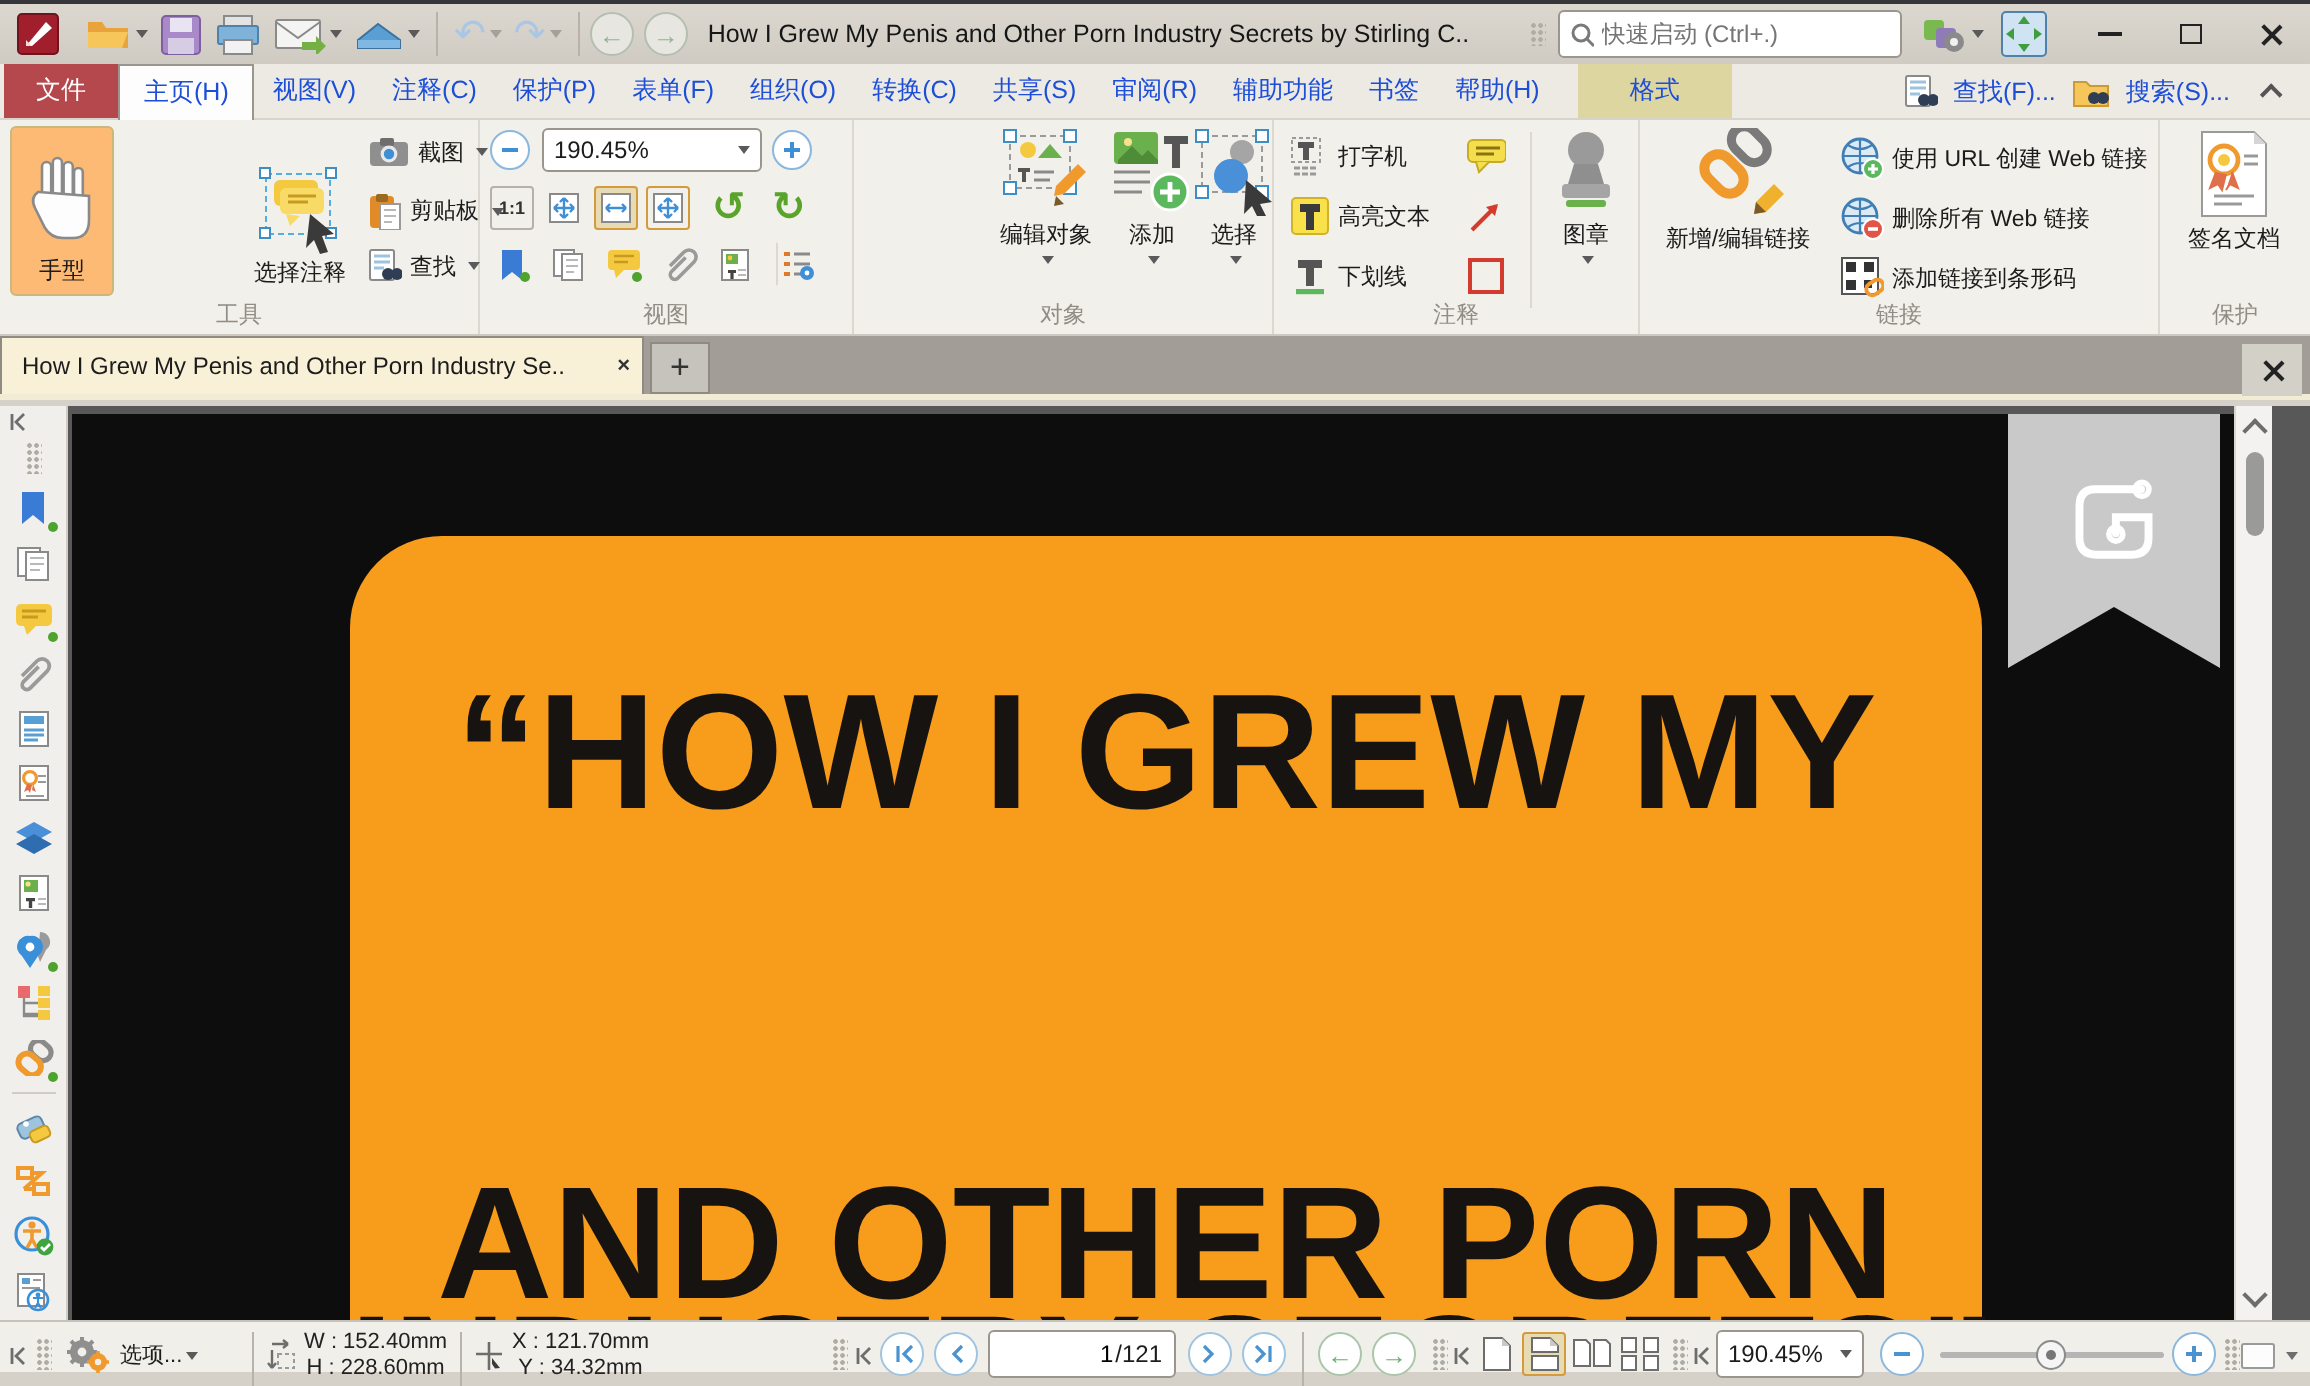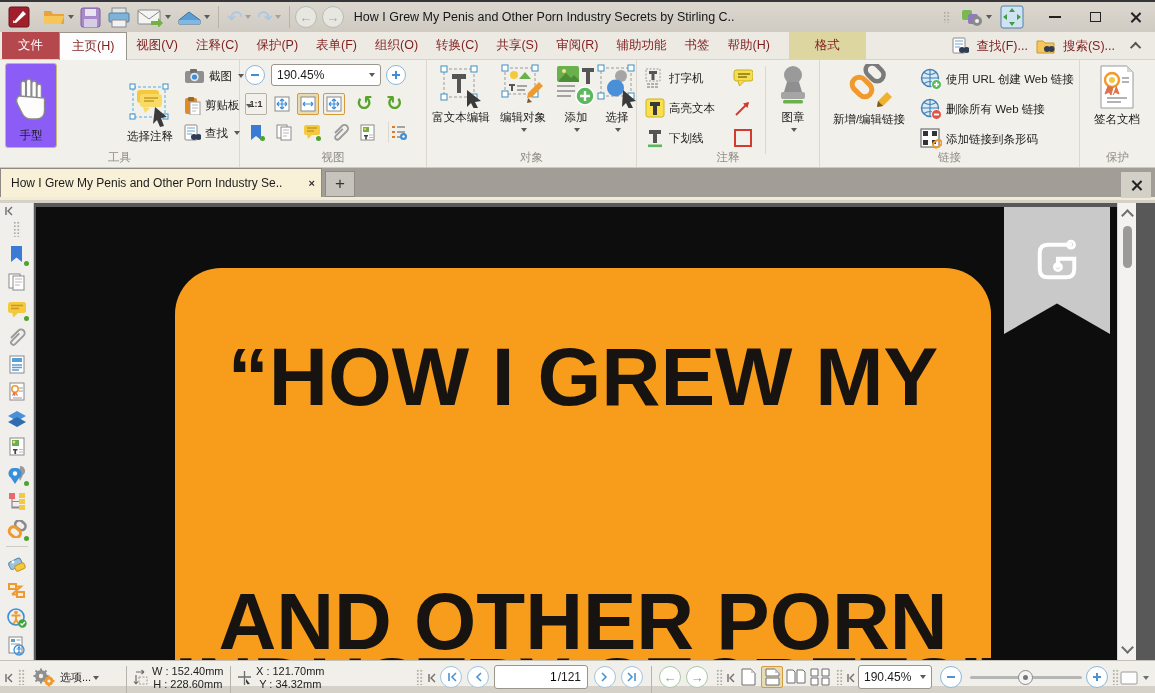--- a/index.html
+++ b/index.html
@@ -21,34 +21,34 @@
   .winbtn { width:40px; height:30px; display:flex; align-items:center; justify-content:center; }
   .glyph-min { width:12px; height:2px; background:#222; }
   .glyph-max { width:11px; height:10px; border:1.5px solid #222; }
   .glyph-x { position:relative; width:13px; height:13px; }
   .glyph-x::before,.glyph-x::after { content:""; position:absolute; left:6px; top:0; width:1.7px; height:13px; background:#222; }
   .glyph-x::before { transform:rotate(45deg);} .glyph-x::after { transform:rotate(-45deg);}
   .undoredo { font-size:19px; color:#a9c7e4; line-height:1; }
 
   
   #menubar { left:0; top:32px; width:1155px; height:28px; background:#eceae3; border-bottom:1px solid #d8d4cb; display:flex; align-items:center; }
-  .menu-item { padding:4px 9px; font-size:12.5px; color:#7f1d1d; white-space:nowrap; }
+  .menu-item { padding:4px 9px; font-size:12.5px; color:#1d4ed8; white-space:nowrap; }
   .menu-file { background:#b5484d; color:#fff; padding:5px 16px; margin-left:2px; }
   .menu-home { background:#fdfdfd; border:1px solid #9a968d; border-bottom:none; padding:5px 12px; }
   .menu-format { background:#ddd6a0; padding:5px 26px; margin-left:10px; }
   .menu-right { position:absolute; right:6px; top:0; height:28px; display:flex; align-items:center; gap:6px; }
   .caret-up { width:8px; height:8px; border-left:2px solid #555; border-top:2px solid #555; transform:rotate(45deg) translateY(2px); }
 
   
   #ribbon { left:0; top:60px; width:1155px; height:108px; background:#f2f0ea; border-bottom:1px solid #cdc9c0; }
   .sec { position:absolute; top:0; height:107px; border-right:1px solid #dcd8cf; }
   .grp-label { position:absolute; bottom:2px; left:0; right:0; text-align:center; color:#8f8d86; font-size:11.5px; }
   .bigbtn { position:absolute; display:flex; flex-direction:column; align-items:center; border-radius:3px; }
   .bigbtn .lbl { font-size:11.5px; white-space:nowrap; margin-top:2px; }
-  .selected-tool { background:#8b5cf6; border:1px solid #c9b97f; }
+  .selected-tool { background:#fdba74; border:1px solid #c9b97f; }
   .minibtn { position:absolute; display:flex; align-items:center; gap:4px; font-size:11.5px; white-space:nowrap; }
   .sqbtn { width:22px; height:22px; border:1px solid transparent; border-radius:2px; display:flex; align-items:center; justify-content:center; }
   .sqbtn.sel { background:#e7dbb4; border-color:#d59a3c; }
   .combo { background:#fff; border:1px solid #9a968d; border-radius:3px; display:flex; align-items:center; padding:0 5px; font-size:12px; justify-content:space-between; }
   .rot { font-family:"DejaVu Sans",sans-serif; font-size:20px; color:#5aa42c; font-weight:bold; line-height:1; }
   .circbtn { width:20px; height:20px; border:1px solid #8ab7dd; border-radius:50%; background:#fff; display:flex; align-items:center; justify-content:center; }
 
   
   #tabbar { left:0; top:168px; width:1155px; height:32px; background:#a29e97; border-bottom:3px solid #f3ecd4; display:flex; align-items:flex-end; }
   #doctab { width:322px; height:29px; background:#f8f1d7; border:1px solid #8f8b82; border-bottom:none; display:flex; align-items:center; padding:0 6px 0 10px; gap:6px; }
@@ -145,20 +145,27 @@
     </div>
   <div class="tb-btn">
       <span class="undoredo">↷</span>
       <span class="chv" style="border-top-color:#a5a19a;"></span>
     </div>
   <div class="vdiv" style="margin:0 5px;"></div>
   <div class="navcirc" style="margin-right:5px;">←</div>
   <div class="navcirc">→</div>
   <div class="title-text" style="margin-left:10px;">How I Grew My Penis and Other Porn Industry Secrets by Stirling C..</div>
   <div class="grip" style="margin-left:auto; height:12px;"></div>
+  <div id="qsearch" style="margin-left:6px;">
+    <svg width="13" height="13">
+        <circle cx="5.5" cy="5.5" r="4" fill="none" stroke="#7a7a7a" stroke-width="1.5"></circle>
+        <path d="M8.5 8.5 L12 12" stroke="#7a7a7a" stroke-width="1.5"></path>
+      </svg>
+    <input placeholder="快速启动 (Ctrl+.)" style="">
+  </div>
   <div class="tb-btn" style="margin-left:6px;">
     <svg width="24" height="22">
         <rect x="2" y="4" width="10" height="10" rx="2" fill="#7ab850"></rect>
         <rect x="8" y="8" width="10" height="10" rx="2" fill="#8f7bb8"></rect>
         <circle cx="17" cy="15" r="5" fill="#8a8a8a"></circle>
         <circle cx="17" cy="15" r="2" fill="#f0f0f0"></circle>
       </svg>
       <span class="chv"></span>
   </div>
   <div class="tb-btn" style="margin-left:2px;">
@@ -352,32 +359,20 @@
           <path d="M2 4 h3 M2 9 h3 M2 14 h3" stroke="#e07a2a" stroke-width="2"></path>
           <path d="M7 4 h8 M7 9 h8 M7 14 h5" stroke="#8a8a8a" stroke-width="1.4"></path>
           <circle cx="13.5" cy="13.5" r="3.5" fill="#3f8fd6"></circle>
           <circle cx="13.5" cy="13.5" r="1.2" fill="#fff"></circle>
         </svg>
       </div>
     <div class="grp-label">视图</div>
   </div>
 
   <div class="sec" style="left:427px;width:210px;">
-    <div class="bigbtn" style="left:4px;top:4px;width:60px;">
-      <svg width="44" height="44">
-          <rect x="5" y="5" width="30" height="28" fill="none" stroke="#9a9a9a" stroke-dasharray="3 2"></rect>
-          <rect x="2" y="2" width="6" height="6" fill="#fff" stroke="#3d8ec4"></rect>
-          <rect x="32" y="2" width="6" height="6" fill="#fff" stroke="#3d8ec4"></rect>
-          <rect x="2" y="30" width="6" height="6" fill="#fff" stroke="#3d8ec4"></rect>
-          <rect x="32" y="30" width="6" height="6" fill="#fff" stroke="#3d8ec4"></rect>
-          <path d="M13 10 h14 v5 h-5 v14 h-4 V15 h-5 Z" fill="#555"></path>
-          <path d="M28 26 L42 37 L36 38 L39 44 L35 45 L32 39 L28 43 Z" fill="#3a3a3a"></path>
-        </svg>
-      <span class="lbl">富文本编辑</span>
-    </div>
     <div class="bigbtn" style="left:66px;top:4px;width:60px;">
       <svg width="44" height="44">
           <rect x="4" y="4" width="30" height="26" fill="none" stroke="#9a9a9a" stroke-dasharray="3 2"></rect>
           <rect x="1" y="1" width="6" height="6" fill="#fff" stroke="#3d8ec4"></rect>
           <rect x="31" y="1" width="6" height="6" fill="#fff" stroke="#3d8ec4"></rect>
           <rect x="1" y="27" width="6" height="6" fill="#fff" stroke="#3d8ec4"></rect>
           <rect x="31" y="27" width="6" height="6" fill="#fff" stroke="#3d8ec4"></rect>
           <circle cx="13" cy="11" r="4" fill="#f5c93f"></circle>
           <path d="M18 15 l6 -7 6 7 Z" fill="#6ab04c"></path>
           <path d="M8 20 h6 v2 h-2 v5 h-2 v-5 H8 Z" fill="#555"></path>

